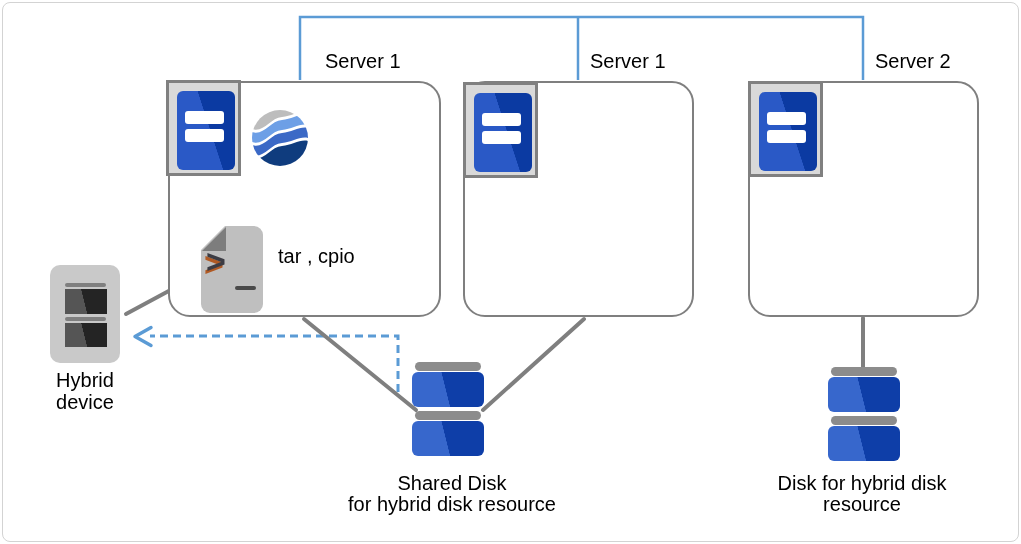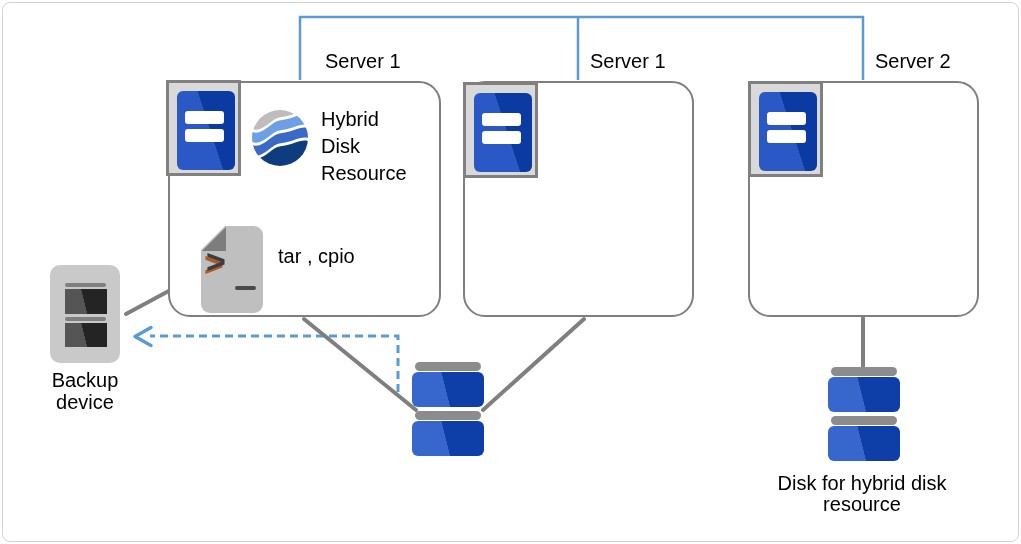--- a/index.html
+++ b/index.html
@@ -118,46 +118,47 @@
           <circle cx="28" cy="28" r="28"></circle>
         </clipPath>
       </defs>
     <g clip-path="url(#swclip)">
       <path d="M0,19 C12,23 18,8 30,7 C40,6.5 48,0 56,2 L56,-6 L0,-6 Z" fill="#BDBDBD"></path>
       <path d="M0,22 C12,26 18,11 30,10 C40,9.5 48,3 56,5 L56,15 C48,13 40,19.5 30,20 C18,21 12,36 0,32 Z" fill="#6D9FE6"></path>
       <path d="M0,35 C12,39 18,24 30,23 C40,22.5 48,16 56,18 L56,28 C48,26 40,32.5 30,33 C18,34 12,49 0,45 Z" fill="#3B69C6"></path>
       <path d="M0,48 C12,52 18,37 30,36 C40,35.5 48,29 56,31 L56,62 L0,62 Z" fill="#0F3C7E"></path>
     </g>
   </svg>
-  <div class="lbl" style="left:321px;top:106px;width:92px;line-height:27px">Hybrid Disk Resource</div>
 
   <div class="file-icon">
     <span class="fold-cut"></span>
     <span class="fold"></span>
     <span class="prompt-orange">&gt;</span>
     <span class="prompt">&gt;</span>
     <span class="cursor-bar"></span>
   </div>
   <div class="lbl" style="left:278px;top:246px">tar , cpio</div>
 
   <div class="backup">
     <span class="bk-bar t1"></span>
     <span class="bk-cart c1"></span>
     <span class="bk-bar t2"></span>
     <span class="bk-cart c2"></span>
   </div>
-  <div class="lbl center" style="left:5px;top:369px;width:160px;line-height:22px">Backup
+  <div class="lbl center" style="left:5px;top:369px;width:160px;line-height:22px">Hybrid
 device</div>
 
   <div class="disk" style="left:412px;top:362px">
     <span class="dk-cap k1"></span>
     <span class="dk-platter p1"></span>
     <span class="dk-cap k2"></span>
     <span class="dk-platter p2"></span>
   </div>
+  <div class="lbl center" style="left:272px;top:473px;width:360px">Shared Disk
+for hybrid disk resource</div>
 
   <div class="disk" style="left:828px;top:367px">
     <span class="dk-cap k1"></span>
     <span class="dk-platter p1"></span>
     <span class="dk-cap k2"></span>
     <span class="dk-platter p2"></span>
   </div>
   <div class="lbl center" style="left:682px;top:473px;width:360px">Disk for hybrid disk
 resource</div>
 

